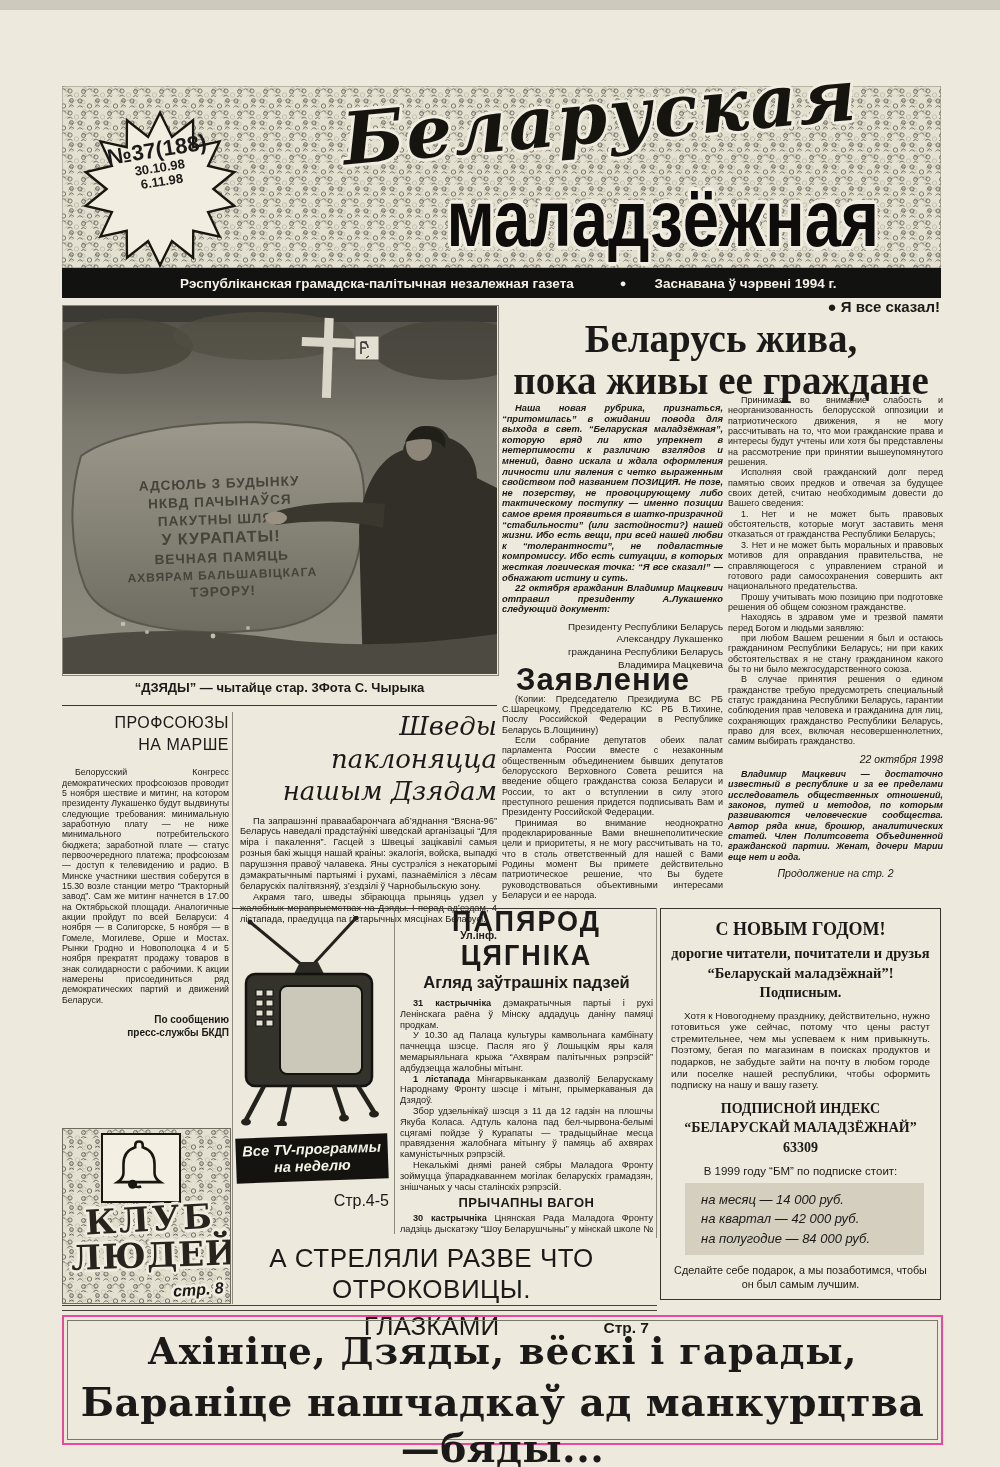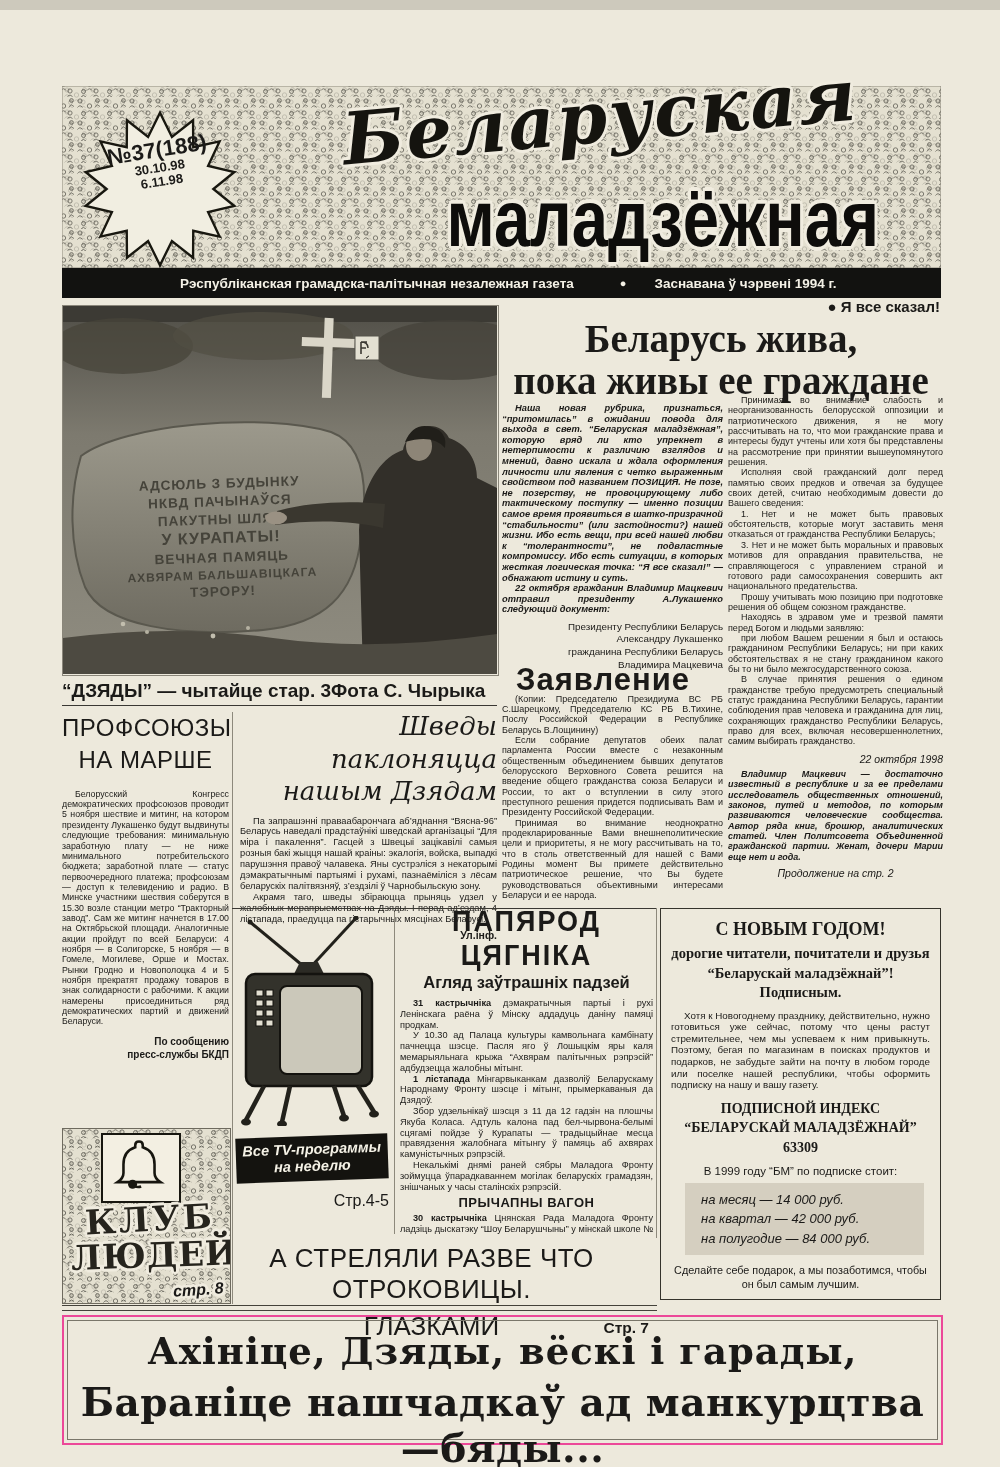--- a/index.html
+++ b/index.html
@@ -27,25 +27,25 @@
   #lead-col1{left:502px;top:403px;width:221px;height:512px;overflow:hidden;}
   #lead-col2{left:728px;top:395px;width:215px;height:520px;overflow:hidden;}
   .intro{font-weight:bold;font-style:italic;font-size:9.3px;line-height:10.6px;}
   .addr{text-align:right;font-size:9.8px;line-height:12.6px;margin:6px 0 2px 0;}
   .stmt{font-size:31px;font-weight:bold;letter-spacing:1px;margin:4px 0 8px 14px;}
   .datesig{text-align:right;font-style:italic;font-size:10.5px;margin:7px 0 5px 0;}
   .bio{font-weight:bold;font-style:italic;}
   .cont{text-align:center;font-style:italic;font-size:10.5px;margin-top:6px;}
   
   #photo{left:62px;top:305px;width:435px;height:369px;border:1px solid #8a867a;}
-  #caption-row{left:62px;top:680px;width:435px;display:flex;justify-content:flex-start;font-weight:bold;font-size:19px;}
+  #caption-row{left:62px;top:680px;width:435px;display:flex;justify-content:center;font-weight:bold;font-size:13px;}
   .hline{background:#3a3833;}
   
   #unions{left:62px;top:712px;width:167px;}
-  #unions h2{font-size:24px;font-weight:normal;text-align:center;margin:0 0 12px 0;line-height:1.35;letter-spacing:.5px;}
+  #unions h2{font-size:16px;font-weight:normal;text-align:right;margin:0 0 12px 0;line-height:1.35;letter-spacing:.5px;}
   #unions .body{font-size:8.8px;line-height:10.35px;}
   #unions .byl{font-weight:bold;font-size:10px;text-align:right;margin-top:8px;line-height:1.3;}
   #club{left:62px;top:1128px;width:167px;height:174px;overflow:hidden;border:1px solid #6e6a5e;}
   #bellbox{position:absolute;left:38px;top:4px;width:76px;height:66px;background:#f3efe2;border:2px solid #17160f;}
   .club-word{position:absolute;font-family:"DejaVu Serif",serif;font-weight:bold;color:#26241d;}
   #club-p{position:absolute;right:6px;bottom:4px;font-weight:bold;font-style:italic;font-size:16px;transform:rotate(-4deg);}
   
   #swedes{left:240px;top:710px;width:257px;}
   #swedes h2{font-family:"DejaVu Serif",serif;font-style:italic;font-weight:normal;font-size:26px;text-align:right;margin:0 0 8px 0;line-height:1.25;}
   #swedes .body{font-size:9.3px;line-height:10.9px;}

